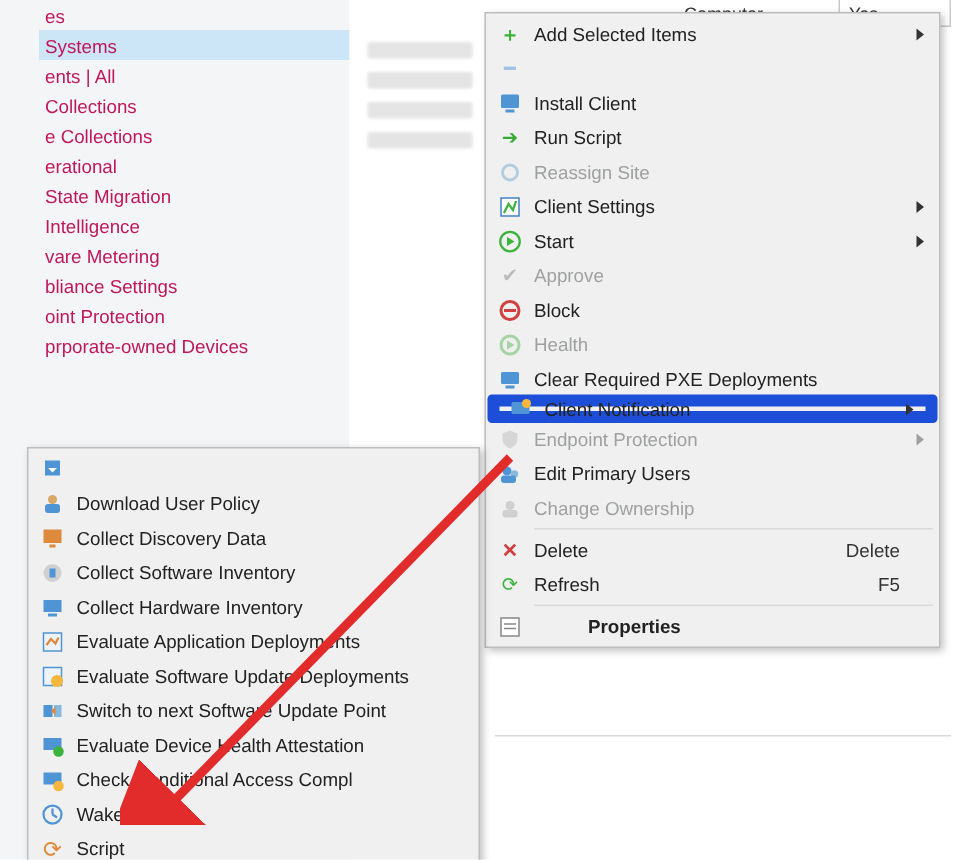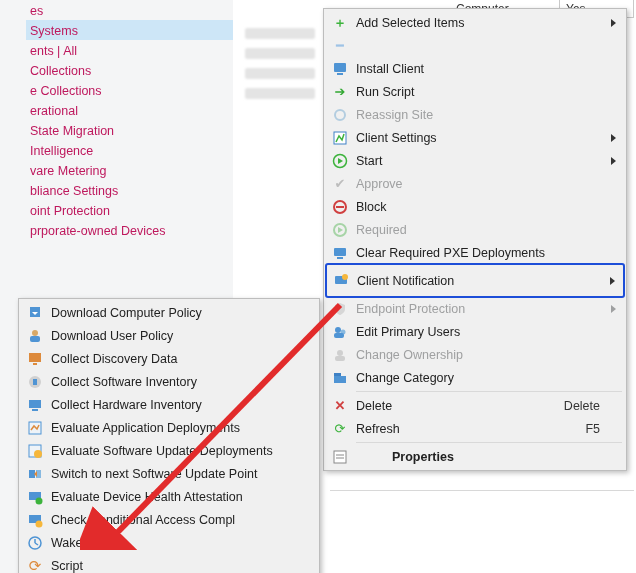--- a/index.html
+++ b/index.html
@@ -72,23 +72,23 @@
     display: flex;
     align-items: center;
     height: 23px;
     padding-left: 30px;
     padding-right: 24px;
     cursor: default;
     white-space: nowrap;
   }
   .menu-row.disabled { color: #9fa0a1; }
   .menu-row.highlighted {
-    border: 2px solid #1d4ed8;
+    border: 8px solid #1d4ed8;
     border-radius: 3px;
-    height: 35px;
+    height: 19px;
     margin: -1px;
   }
   .menu-sep {
     height: 1px;
     margin: 2px 2px 2px 30px;
     background: #d9d9d9;
   }
   .menu-icon {
     position: absolute; left: 6px; top: 50%;
     transform: translateY(-50%);
@@ -210,21 +210,21 @@
     </span>
     <span class="menu-label">Block</span>
   </div>
   <div class="menu-row disabled">
     <span class="menu-icon svgbox">
       <svg width="16" height="16">
             <circle cx="8" cy="8" r="6" fill="none" stroke="#a7d4a7" stroke-width="2"></circle>
             <polygon points="6,5 6,11 11,8" fill="#a7d4a7"></polygon>
           </svg>
     </span>
-    <span class="menu-label">Required</span>
+    <span class="menu-label">Health</span>
   </div>
   <div class="menu-row">
     <span class="menu-icon svgbox">
       <svg width="16" height="16">
             <rect x="2" y="3" width="12" height="8" fill="#4f94d4" rx="1"></rect>
             <rect x="5" y="12" width="6" height="2" fill="#4f94d4"></rect>
           </svg>
     </span>
     <span class="menu-label">Clear Required PXE Deployments</span>
   </div>
@@ -259,29 +259,20 @@
   </div>
   <div class="menu-row disabled">
     <span class="menu-icon svgbox">
       <svg width="16" height="16">
             <circle cx="8" cy="6" r="3" fill="#cfcfcf"></circle>
             <rect x="3" y="9" width="10" height="5" rx="2" fill="#cfcfcf"></rect>
           </svg>
     </span>
     <span class="menu-label">Change Ownership</span>
   </div>
-  <div class="menu-row">
-    <span class="menu-icon svgbox">
-      <svg width="16" height="16">
-            <rect x="2" y="6" width="12" height="7" fill="#4f94d4"></rect>
-            <rect x="2" y="3" width="7" height="3" fill="#3f81c5"></rect>
-          </svg>
-    </span>
-    <span class="menu-label">Change Category</span>
-  </div>
   <div class="menu-sep"></div>
   <div class="menu-row">
     <span class="menu-icon" style="color:#d04040; font-weight:bold;">✕</span>
     <span class="menu-label">Delete</span>
     <span class="menu-shortcut">Delete</span>
   </div>
   <div class="menu-row">
     <span class="menu-icon" style="color:#3cb33c;">⟳</span>
     <span class="menu-label">Refresh</span>
     <span class="menu-shortcut">F5</span>
@@ -300,21 +291,20 @@
 </div>
 
 <div class="menu sub">
   <div class="menu-row">
     <span class="menu-icon svgbox">
       <svg width="16" height="16">
             <rect x="3" y="2" width="10" height="10" fill="#4f94d4"></rect>
             <polygon points="8,10 5,7 11,7" fill="#fff"></polygon>
           </svg>
     </span>
-    <span class="menu-label">Download Computer Policy</span>
   </div>
   <div class="menu-row">
     <span class="menu-icon svgbox">
       <svg width="16" height="16">
             <circle cx="8" cy="5" r="3" fill="#d7a866"></circle>
             <rect x="3" y="8" width="10" height="6" rx="2" fill="#4f94d4"></rect>
           </svg>
     </span>
     <span class="menu-label">Download User Policy</span>
   </div>

